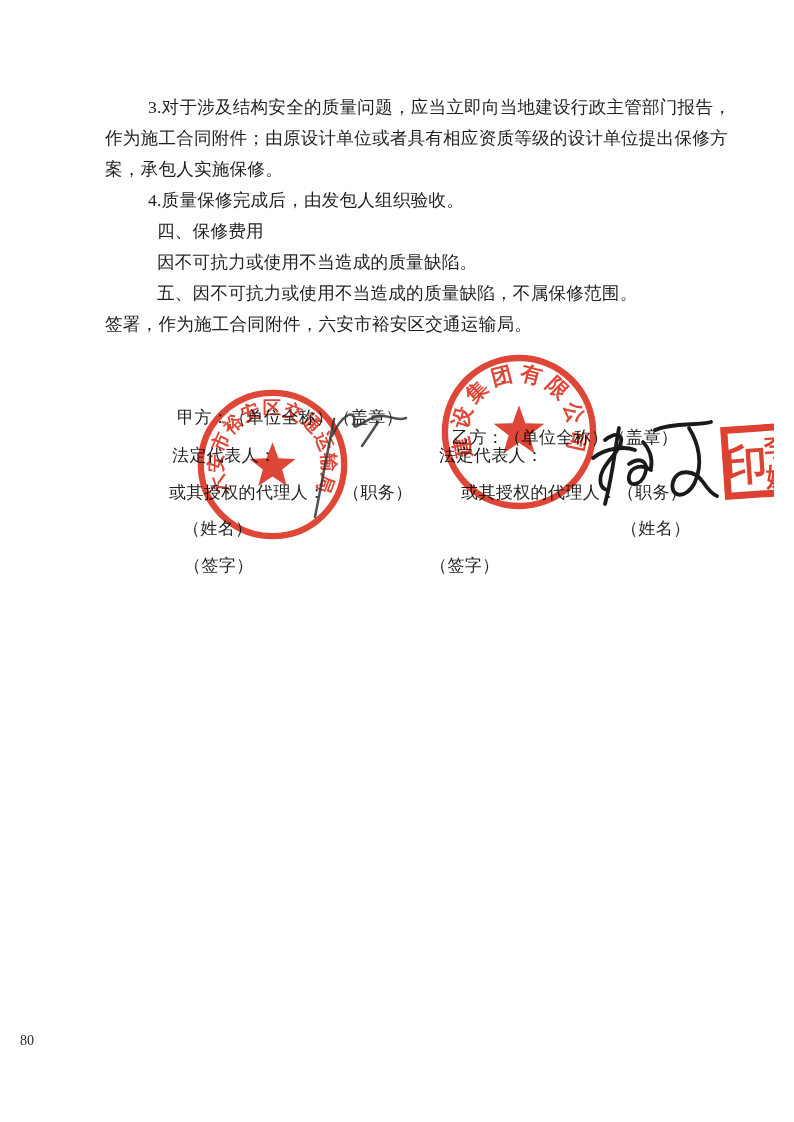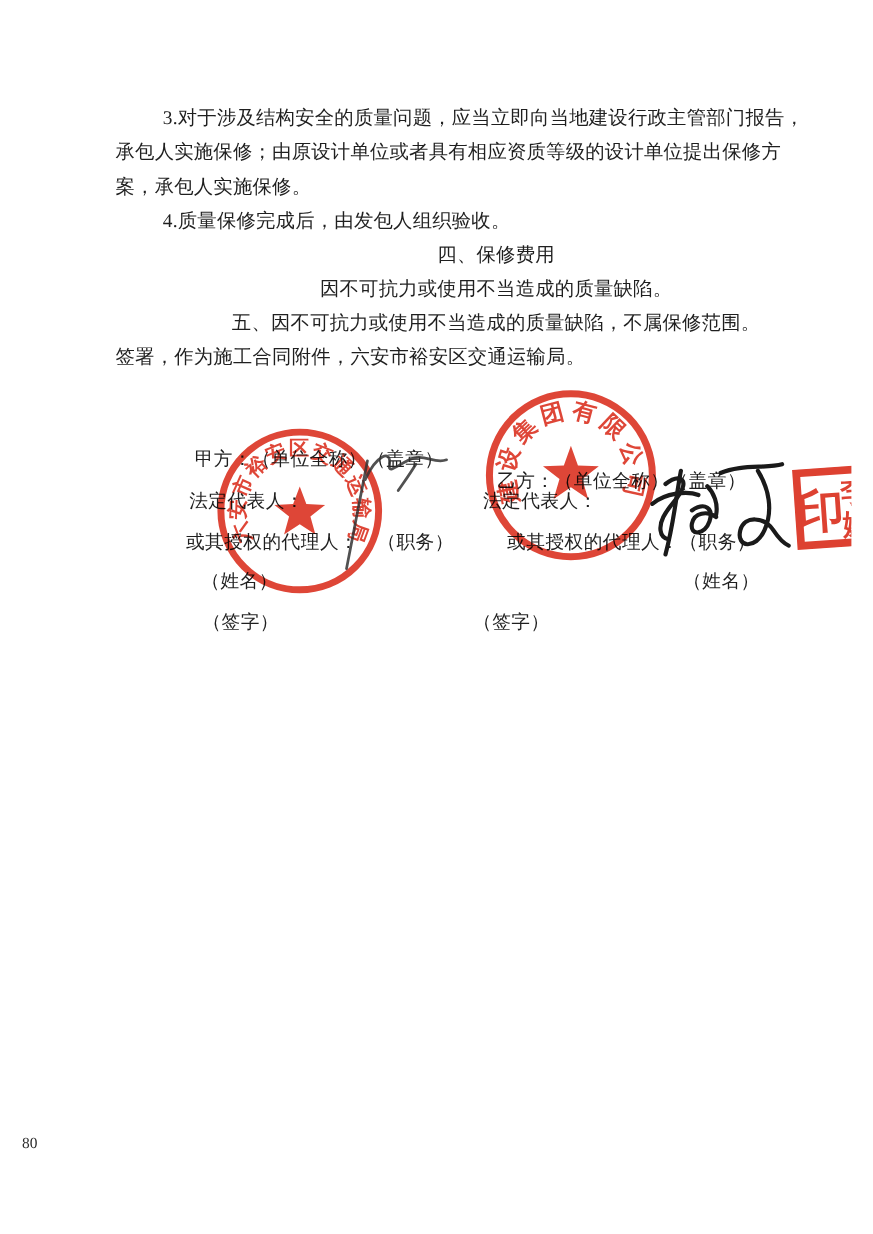--- a/index.html
+++ b/index.html
@@ -4,21 +4,21 @@
 <style>
   html,body{margin:0;padding:0;background:#ffffff;}
   .page{
     position:relative;width:754px;height:1122px;background:#ffffff;
     font-family:"Liberation Serif","DejaVu Serif",serif;color:#1f1f1f;
     overflow:hidden;margin:0 auto;
   }
   .body-text{position:absolute;left:85px;top:92px;width:640px;font-size:17.6px;z-index:1;}
   .body-text .line{height:31px;line-height:31px;white-space:nowrap;letter-spacing:0.2px;}
   .indent-num{padding-left:43px;}
-  .indent-cn{padding-left:52px;text-align:center;}
+  .indent-cn{padding-left:52px;}
   .sig-line{position:absolute;font-size:17px;line-height:24px;white-space:nowrap;letter-spacing:0.4px;z-index:1;}
   .a-title{left:157px;top:406px;}
   .a-rep  {left:152px;top:444px;}
   .a-agent{left:149px;top:481px;text-align:center;}
   .a-name {left:163px;top:517px;}
   .a-sign {left:164px;top:554px;}
   .b-title{left:432px;top:406px;margin-top:20px;}
   .b-rep  {left:419px;top:444px;}
   .b-agent{left:441px;top:481px;}
   .b-name {left:601px;top:517px;}
@@ -34,21 +34,21 @@
     font-size:14px;color:#2a2a2a;z-index:1;}
   svg text{font-family:"Liberation Serif","DejaVu Serif",serif;}
 </style>
 </head>
 <body>
 
 <div class="page">
 
   <div class="body-text">
     <div class="line indent-num">3.对于涉及结构安全的质量问题，应当立即向当地建设行政主管部门报告，</div>
-    <div class="line">承包人实施保修；由原设计单位或者具有相应资质等级的设计单位提出保修方</div>
+    <div class="line">作为施工合同附件；由原设计单位或者具有相应资质等级的设计单位提出保修方</div>
     <div class="line">案，承包人实施保修。</div>
     <div class="line indent-num">4.质量保修完成后，由发包人组织验收。</div>
     <div class="line indent-cn">四、保修费用</div>
     <div class="line indent-cn">因不可抗力或使用不当造成的质量缺陷。</div>
     <div class="line indent-cn">五、因不可抗力或使用不当造成的质量缺陷，不属保修范围。</div>
     <div class="line">签署，作为施工合同附件，六安市裕安区交通运输局。</div>
   </div>
 
   <div class="sig-line a-title">甲方：（单位全称）（盖章）</div>
   <div class="sig-line a-rep">法定代表人：</div>

